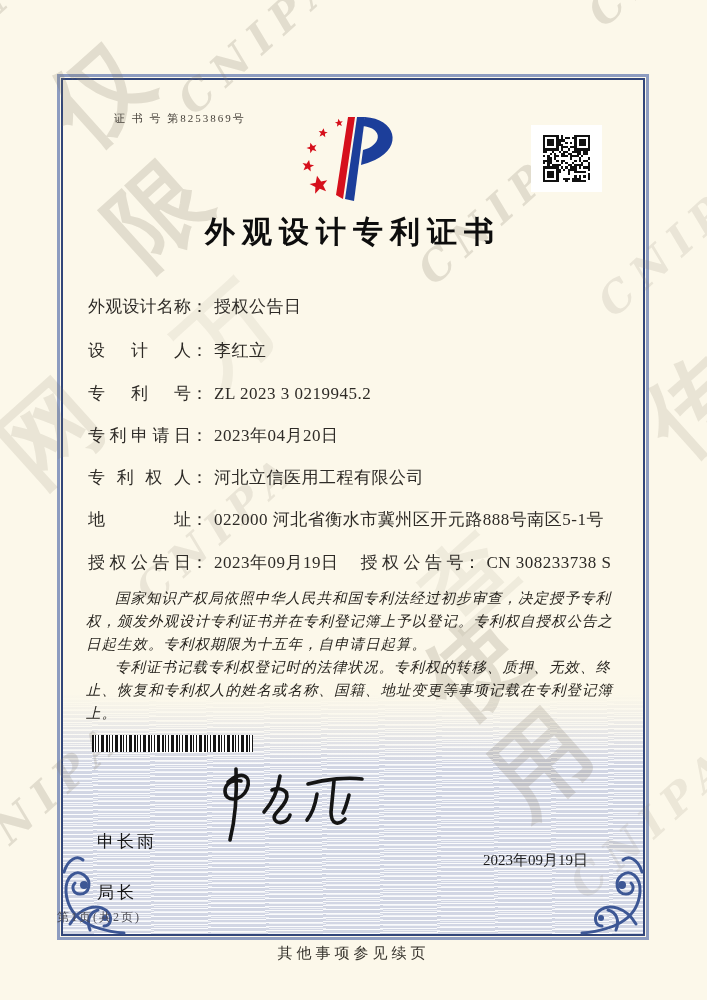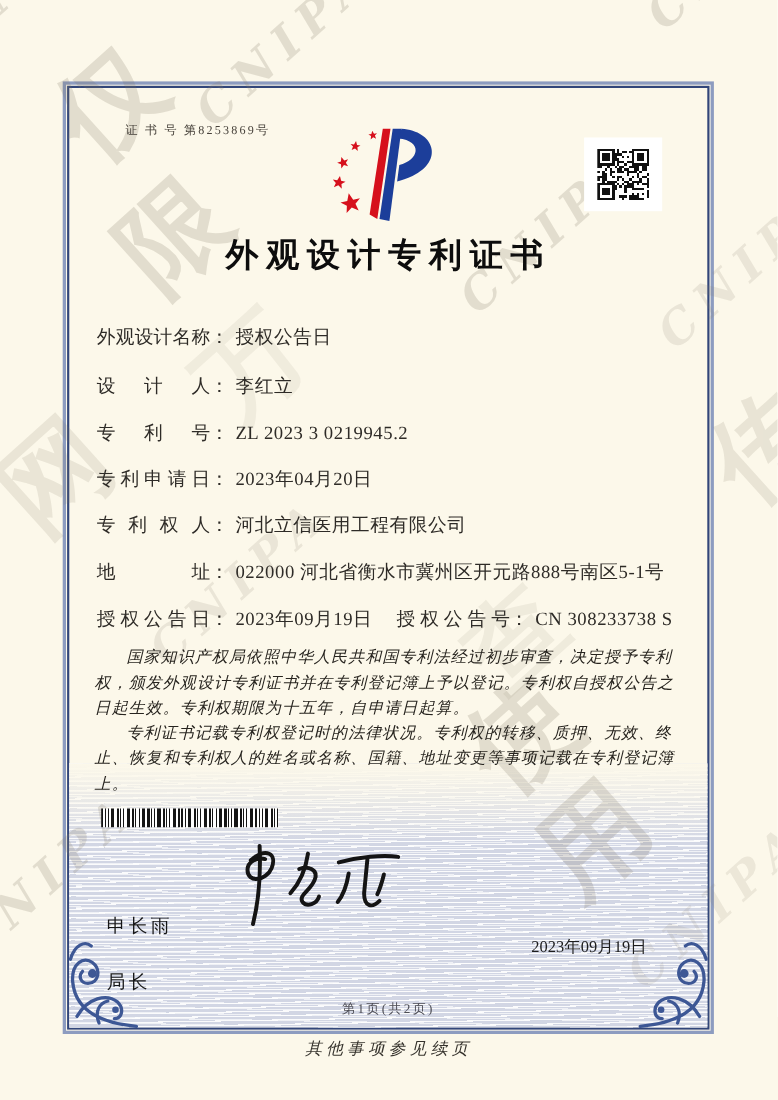--- a/index.html
+++ b/index.html
@@ -42,24 +42,24 @@
          font-style:italic;letter-spacing:1px;color:#27241f;}
   .paras p{margin:0;text-indent:2em;}
   .barcode{position:absolute;left:92px;top:735px;width:161px;height:17px;
     background:repeating-linear-gradient(90deg,#151515 0 2px,#fff 2px 3px,#151515 3px 4px,#fff 4px 6px,#151515 6px 7px,#fff 7px 9px,#151515 9px 12px,#fff 12px 14px);}
   .signer{position:absolute;left:97px;font-family:"Liberation Sans","DejaVu Sans",sans-serif;
           font-size:17px;letter-spacing:3px;color:#161616;}
   .signer.t1{top:836px;margin-top:45px;}
   .signer.t2{top:830px;}
   .sig{position:absolute;left:200px;top:762px;}
   .issue-date{position:absolute;left:483px;top:851px;font-size:15px;color:#1d1d1d;}
-  .page-no{position:absolute;left:57px;top:909px;width:592px;text-align:center;
+  .page-no{position:absolute;left:57px;top:909px;width:592px;
            font-size:12px;letter-spacing:2px;color:#4d4d55;}
   .footer-note{position:absolute;left:0;top:944px;width:707px;text-align:center;
-               font-size:15px;font-style:italic;letter-spacing:4px;color:#36332d;}
+               font-size:15px;letter-spacing:4px;color:#36332d;}
 </style>
 </head>
 <body>
 
 <div class="page">
 
   <div class="frame">
     <div class="frame-inner">
       <div class="band">
         <svg class="flourish left" viewBox="0 0 74 104">

